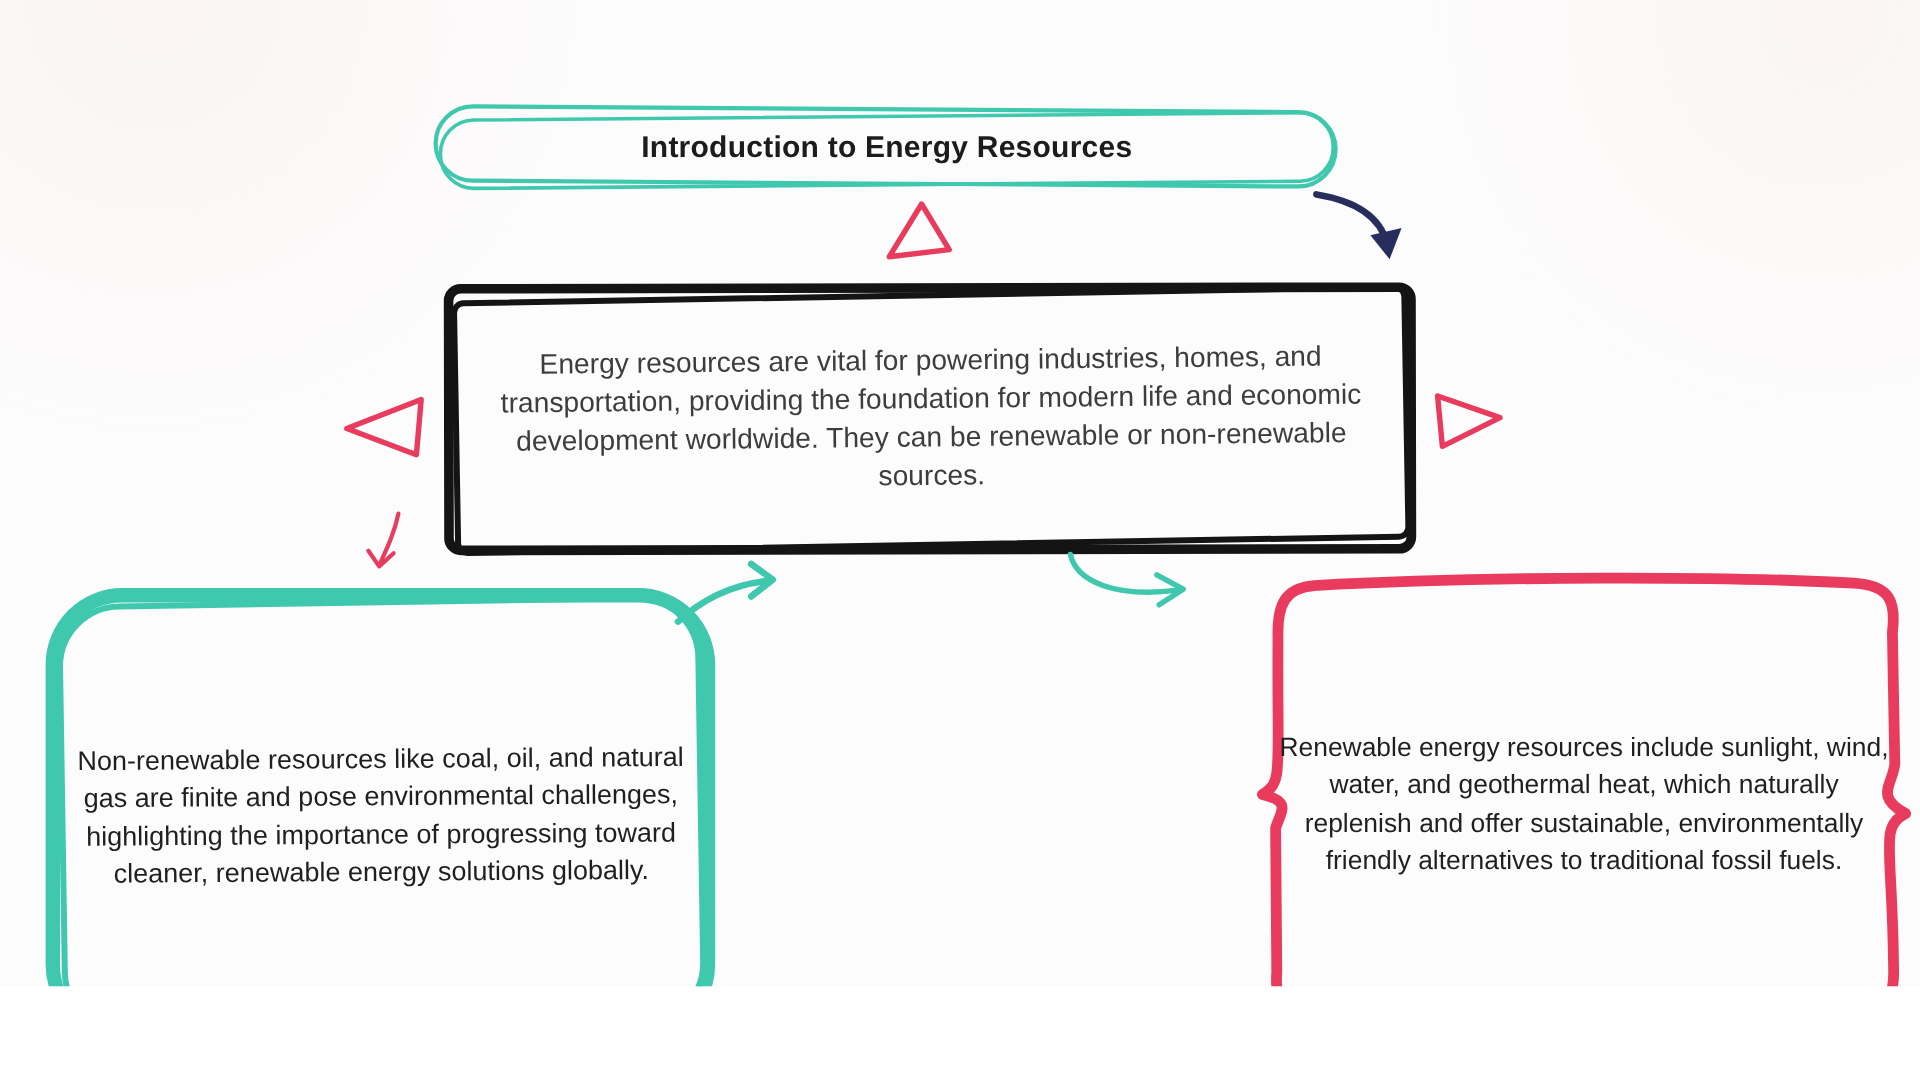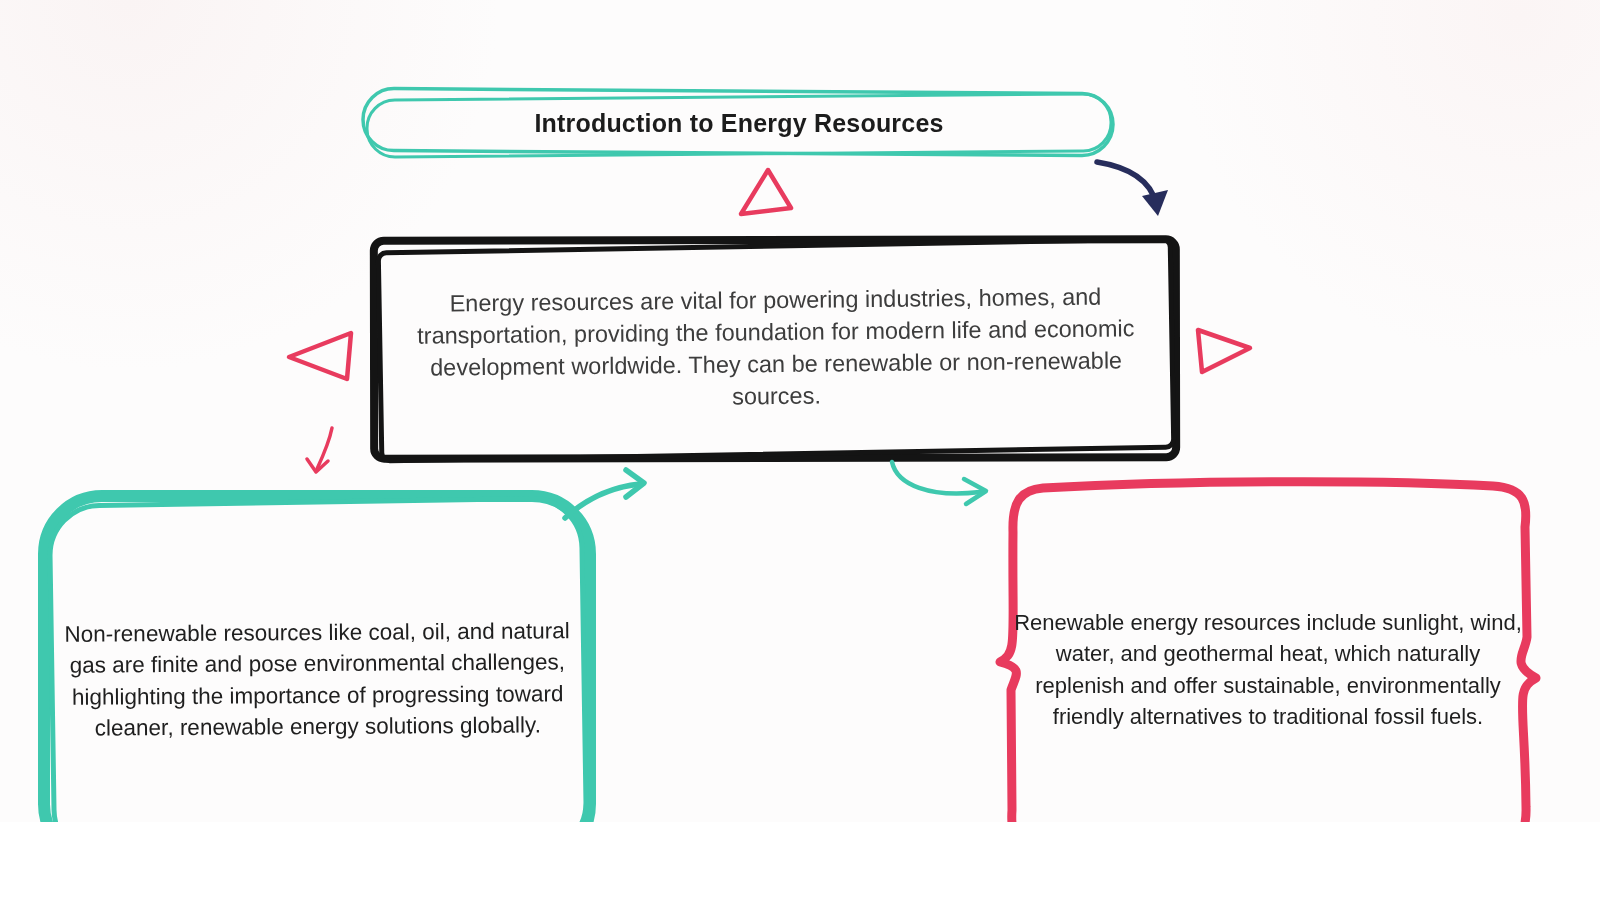--- a/index.html
+++ b/index.html
@@ -33,21 +33,21 @@
   .overview-node { left: 362px; top: 228px; width: 828px; height: 242px; transform: rotate(-0.6deg); }
   .overview-node .txt span {
     font-size: 23.5px; color: #3d3d3d; line-height: 1.36; max-width: 762px;
   }
 
   .nonrenewable-node { left: 30px; top: 482px; width: 575px; height: 395px; transform: rotate(-0.4deg); }
   .nonrenewable-node .txt span {
     font-size: 22.5px; color: #1f1f1f; line-height: 1.4; max-width: 528px;
   }
 
-  .renewable-node { left: 988px; top: 472px; width: 560px; height: 395px; }
+  .renewable-node { left: 1040px; top: 472px; width: 560px; height: 395px; }
   .renewable-node .txt span {
     font-size: 22px; color: #1f1f1f; line-height: 1.42; max-width: 510px;
   }
 
   .arrow-layer {
     position: absolute; left: 0; top: 0; width: 1600px; height: 900px;
     pointer-events: none;
   }
 </style>
 </head>

